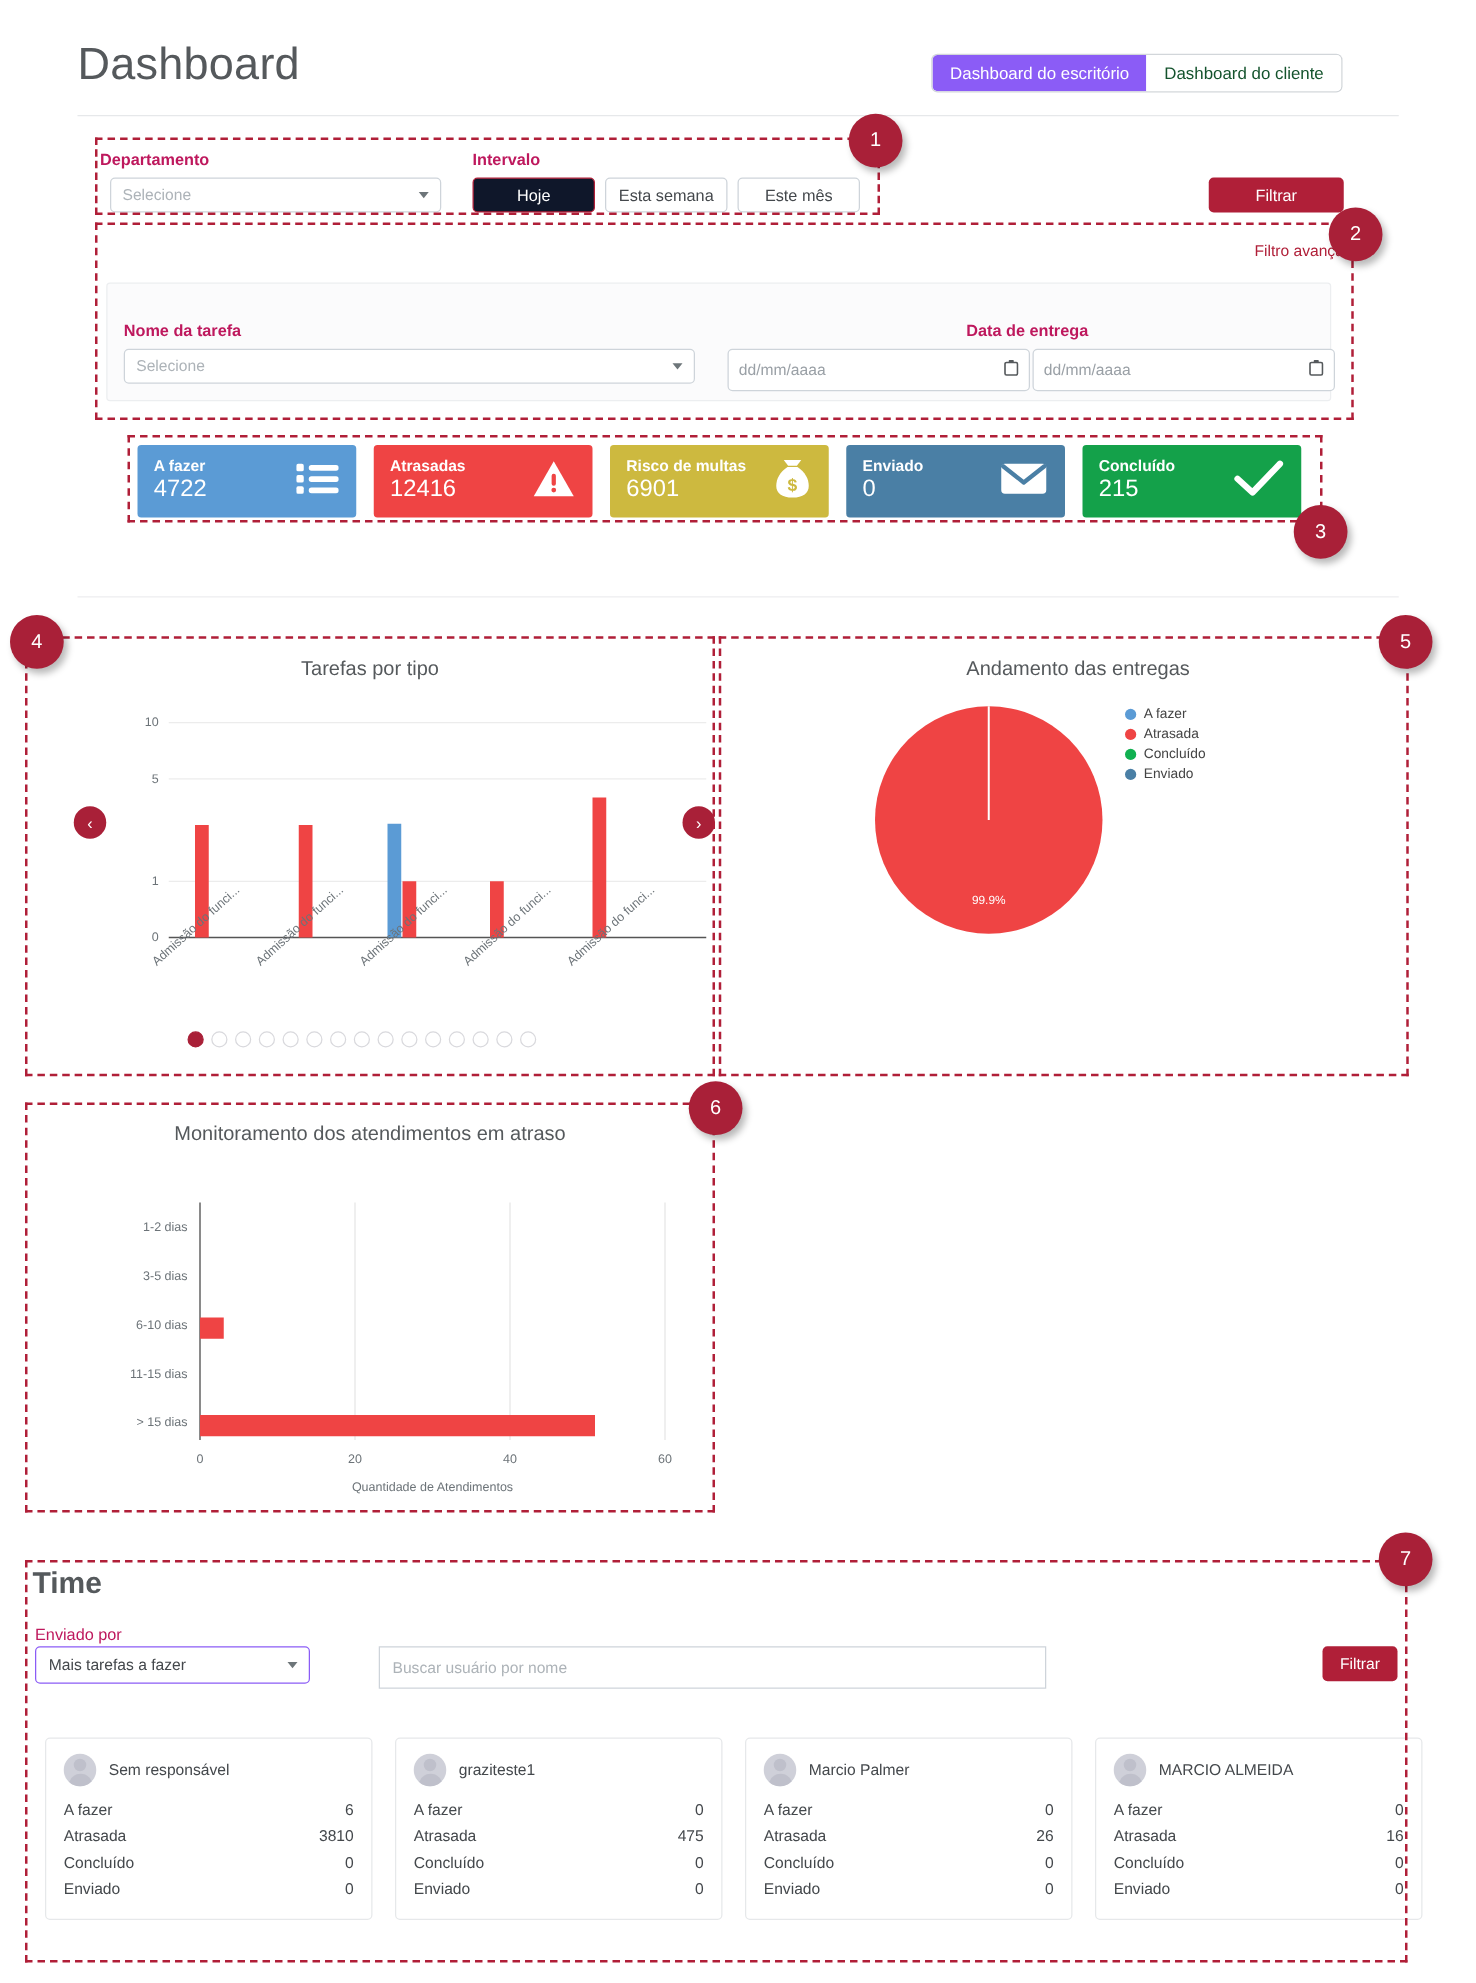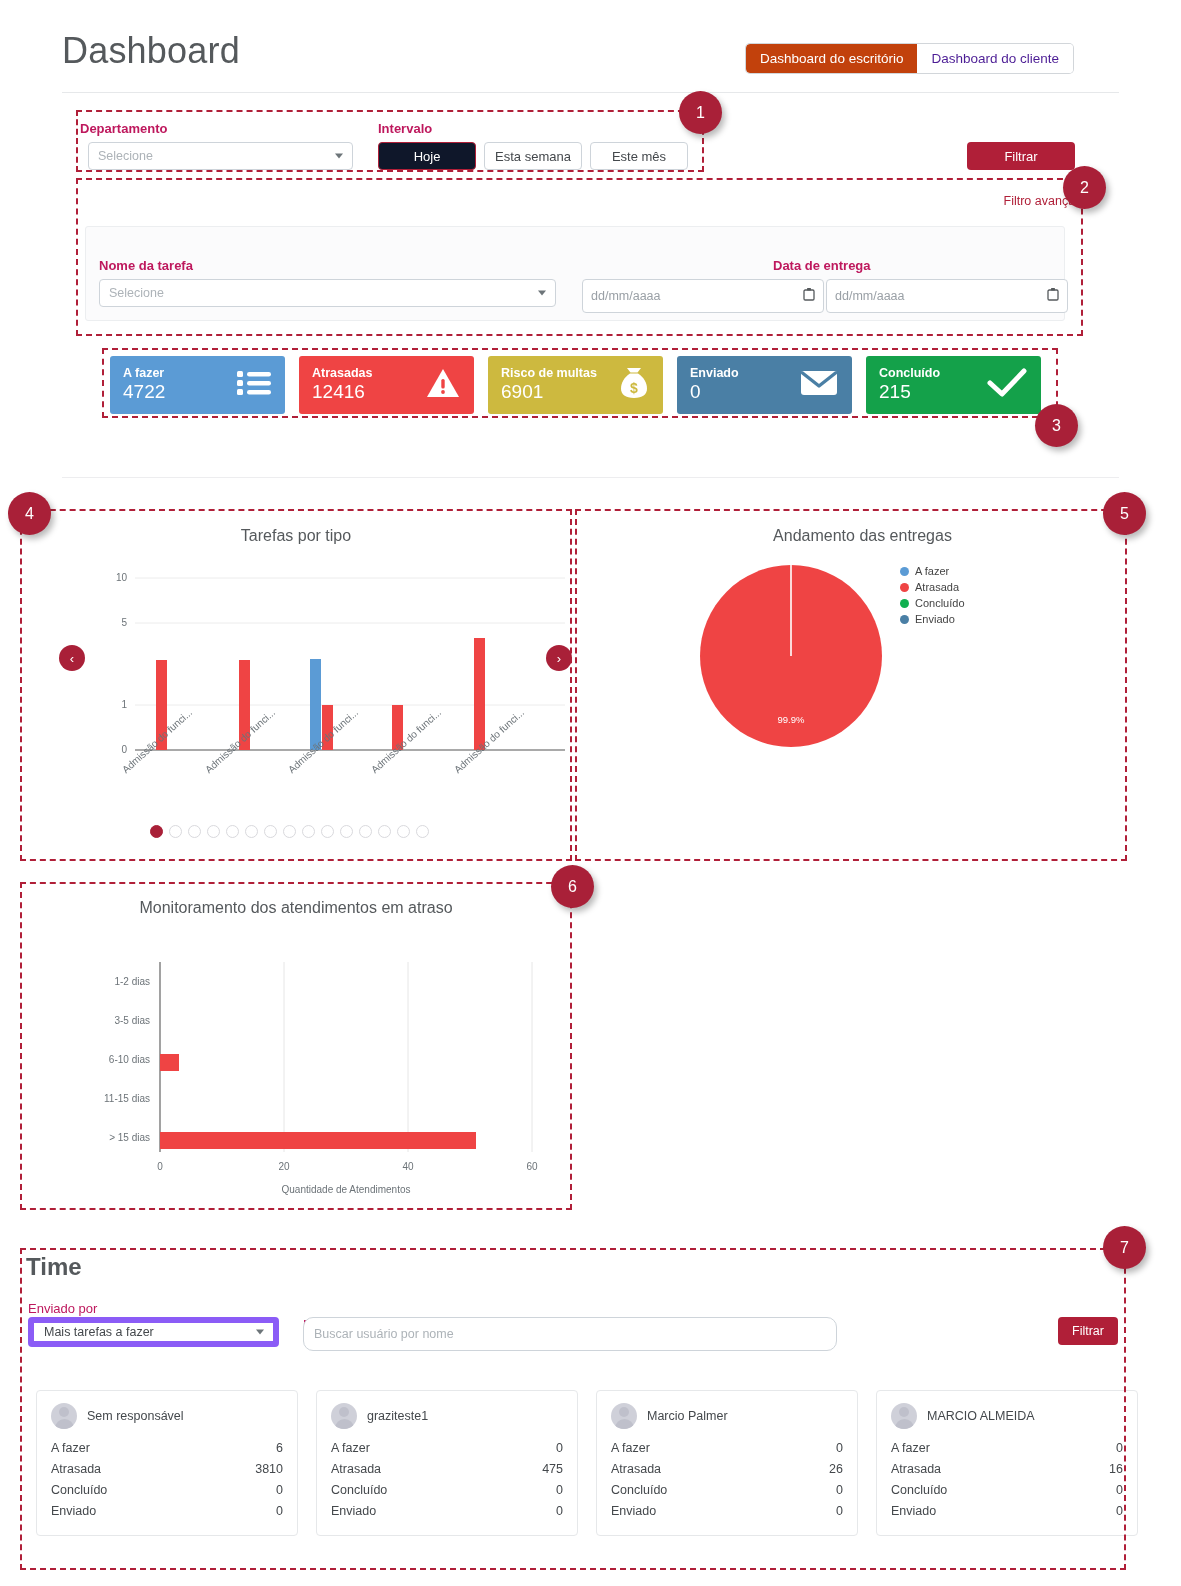--- a/index.html
+++ b/index.html
@@ -18,24 +18,24 @@
   .page-title{
     position:absolute; left:62px; top:30px;
     font-size:36px; font-weight:400; color:#55595c; letter-spacing:.2px;
   }
   .tabgroup{
     position:absolute; right:108px; top:44px;
     display:flex; border-radius:4px; overflow:hidden;
     box-shadow:0 0 0 1px #d2d6da;
   }
   .tabgroup .tab{
-    font-size:13.5px; padding:7px 14px; background:#fff; color:#4c1d95;
+    font-size:13.5px; padding:7px 14px; background:#fff; color:#14532d;
     border:none; cursor:pointer; white-space:nowrap;
   }
-  .tabgroup .tab.active{ background:#c2410c; color:#fff; border-radius:4px 0 0 4px;}
+  .tabgroup .tab.active{ background:#8b5cf6; color:#fff; border-radius:4px 0 0 4px;}
   .hr-line{ position:absolute; left:62px; right:62px; top:92px; height:1px; background:#e6e8ea;}
 
   
   .lbl{ font-size:13px; font-weight:700; color:#be185d; }
   .fld-sel{
     width:265px; height:28px; border:1px solid #ced4da; border-radius:4px;
     background:#fff; font-size:12.5px; color:#adb3b8;
     padding:0 22px 0 9px; display:flex; align-items:center; position:relative;
   }
   .caret{ position:absolute; right:9px; top:50%; transform:translateY(-50%);
@@ -94,25 +94,25 @@
   .dot.on{ background:#a92038; border-color:#a92038;}
 
   
   .legend{ font-size:11px; color:#444; }
   .legend .lrow{ display:flex; align-items:center; gap:6px; margin-bottom:4px;}
   .legend .sw{ width:9px;height:9px;border-radius:50%;}
 
   
   .time-title{ position:absolute; left:26px; top:1253px; font-size:24px; color:#55595c;font-weight:bold;}
   .sel-order{
-    width:251px;height:30px;border:6px solid #8b5cf6;border-radius:4px;background:#fff;
+    width:220px;height:30px;border:1px solid #8b5cf6;border-radius:4px;background:#fff;
     font-size:12.5px;color:#44484c;padding:0 22px 0 10px;display:flex;align-items:center;position:relative;
   }
   .search-inp{
-    width:534px;height:30px;border:1px solid #ced4da;border-radius:10px;background:#fff;
+    width:534px;height:30px;border:1px solid #ced4da;border-radius:0;background:#fff;
     font-size:12.5px;color:#adb3b8;padding:16px 10px;display:flex;align-items:center;
   }
   .btn-filtrar2{
     background:#b01f38;color:#fff;border:none;border-radius:4px;font-size:12.5px;
     height:28px;width:60px;cursor:pointer;display:flex;align-items:center;justify-content:center;
   }
   .ucard{
     width:262px; background:#fff; border:1px solid #e6e8ea; border-radius:4px;
     padding:12px 14px 14px;
   }

